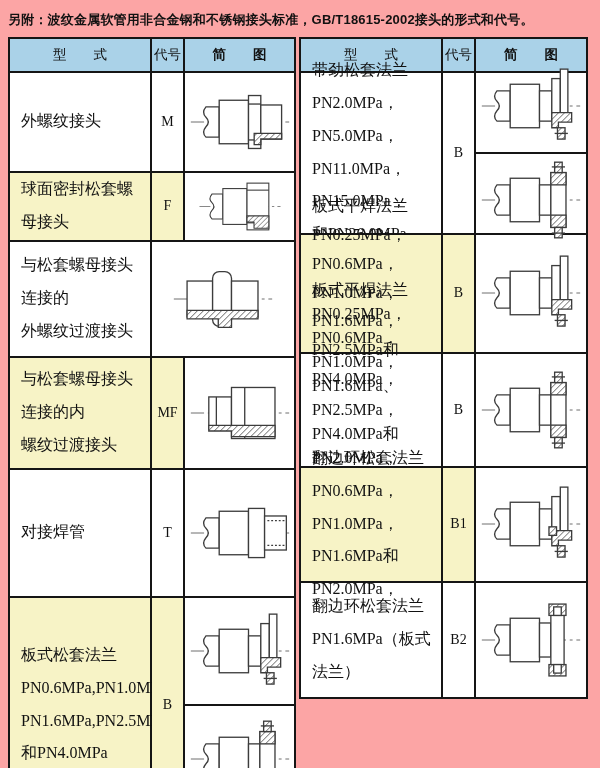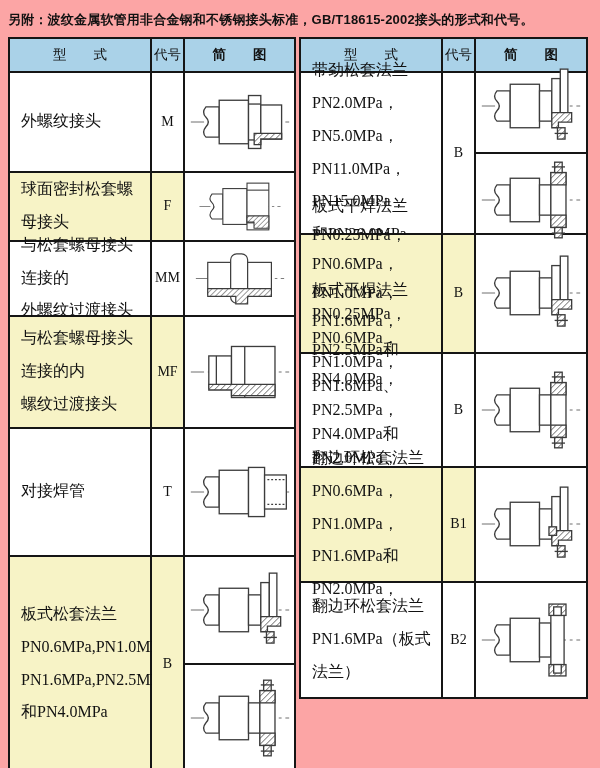--- a/index.html
+++ b/index.html
@@ -162,26 +162,25 @@
             <span class="type-text">球面密封松套螺母接头</span>
           </div>
         <div class="cell c-code hl">F</div>
         <div class="cell c-diag">
           <svg class="dg" width="104" height="82" viewBox="0 0 110 86">
               <use href="#d-f"></use>
             </svg>
         </div>
       </div>
 
-      <div class="row" style="height:75px">
+      <div class="row" style="height:116px">
         <div class="cell c-type">
             <span class="type-text">与松套螺母接头连接的
 外螺纹过渡接头</span>
           </div>
-        <div class="cell c-code">MM</div>
         <div class="cell c-diag">
           <svg class="dg" width="104" height="84" viewBox="0 0 110 86">
               <use href="#d-mm"></use>
             </svg>
         </div>
       </div>
 
       <div class="row" style="height:112px">
         <div class="cell c-type hl">
             <span class="type-text">与松套螺母接头连接的内

